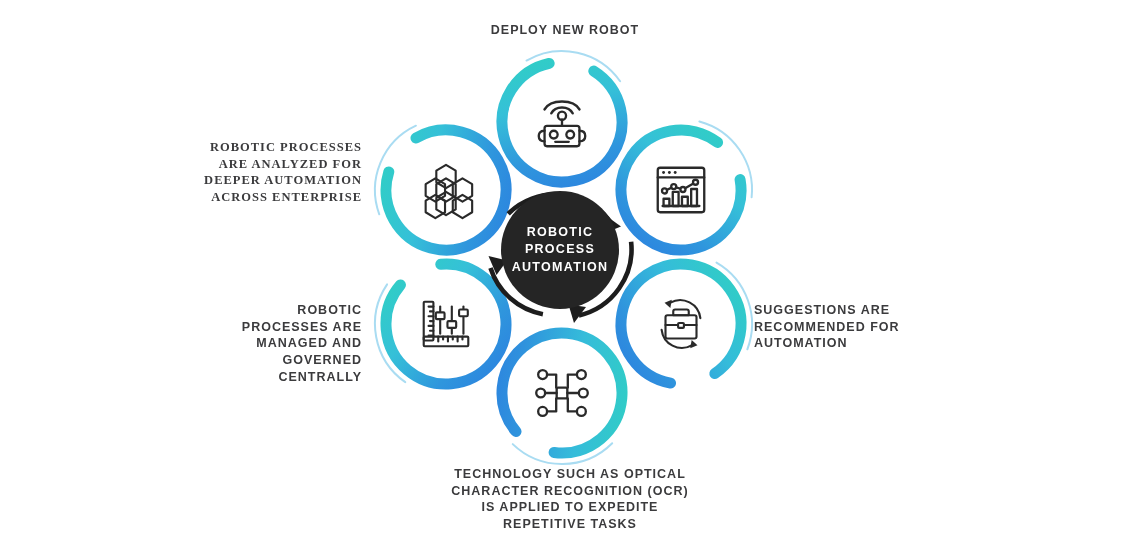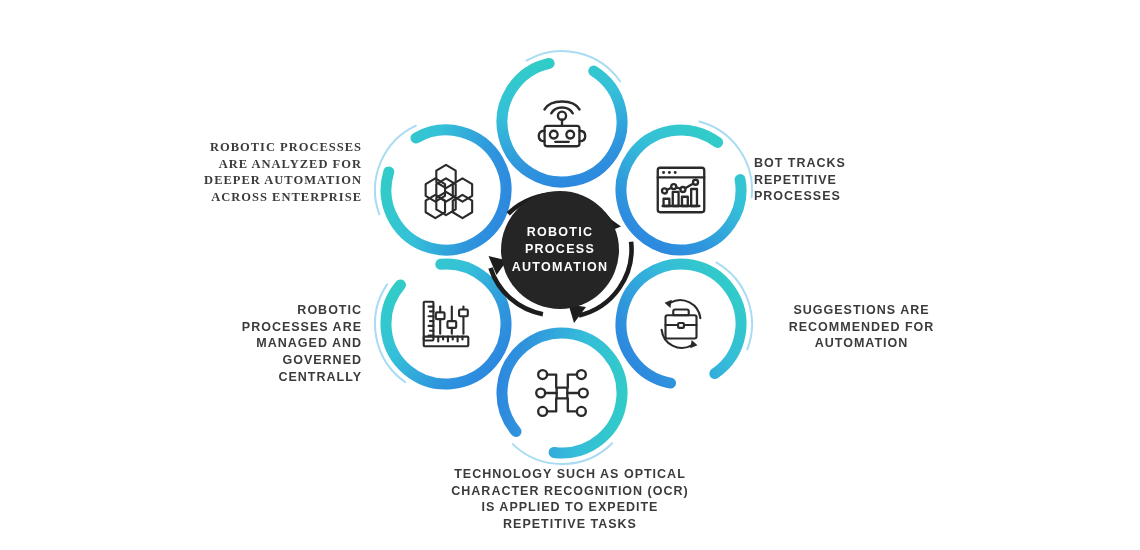--- a/index.html
+++ b/index.html
@@ -23,21 +23,21 @@
     white-space:pre-line;
   }
   .label.right{text-align:right;}
   .label.left{text-align:left;}
   .label.center{text-align:center;}
 
   #lbl-top   {left:400px;  top:22px;  width:330px;}
   #lbl-tl    {left:160px;  top:139px; width:202px;font-family:Liberation Serif, serif;}
   #lbl-tr    {left:754px;  top:155px; width:210px;}
   #lbl-bl    {left:212px;  top:302px; width:150px;}
-  #lbl-br    {left:754px;  top:302px; width:215px;text-align:center;}
+  #lbl-br    {left:754px;  top:302px; width:215px;}
   #lbl-bot   {left:425px;  top:466px; width:290px;}
 
   
   .petal{position:absolute;width:0;height:0;}
   .petal .ringwrap{
     position:absolute;
     transform:translate(-50%,-50%);
   }
   .petal svg{display:block;overflow:visible;}
   .icon{
@@ -92,29 +92,27 @@
       </linearGradient>
       <linearGradient id="ringGrad2" x1="0" y1="0" x2="1" y2="1">
         <stop offset="0%" stop-color="#2fd2c0"></stop>
         <stop offset="40%" stop-color="#35bcda"></stop>
         <stop offset="75%" stop-color="#2f92dd"></stop>
         <stop offset="100%" stop-color="#2b7fe0"></stop>
       </linearGradient>
     </defs>
   </svg>
 
+  <div class="label center" id="lbl-top">DEPLOY NEW ROBOT</div>
 
   <div class="label right" id="lbl-tl">ROBOTIC PROCESSES
 ARE ANALYZED FOR
 DEEPER AUTOMATION
 ACROSS ENTERPRISE</div>
 
-  <div class="label left" id="lbl-tr">BOT TRACKS
-REPETITIVE
-PROCESSES</div>
 
   <div class="label right" id="lbl-bl">ROBOTIC
 PROCESSES ARE
 MANAGED AND
 GOVERNED
 CENTRALLY</div>
 
   <div class="label left" id="lbl-br">SUGGESTIONS ARE
 RECOMMENDED FOR
 AUTOMATION</div>

